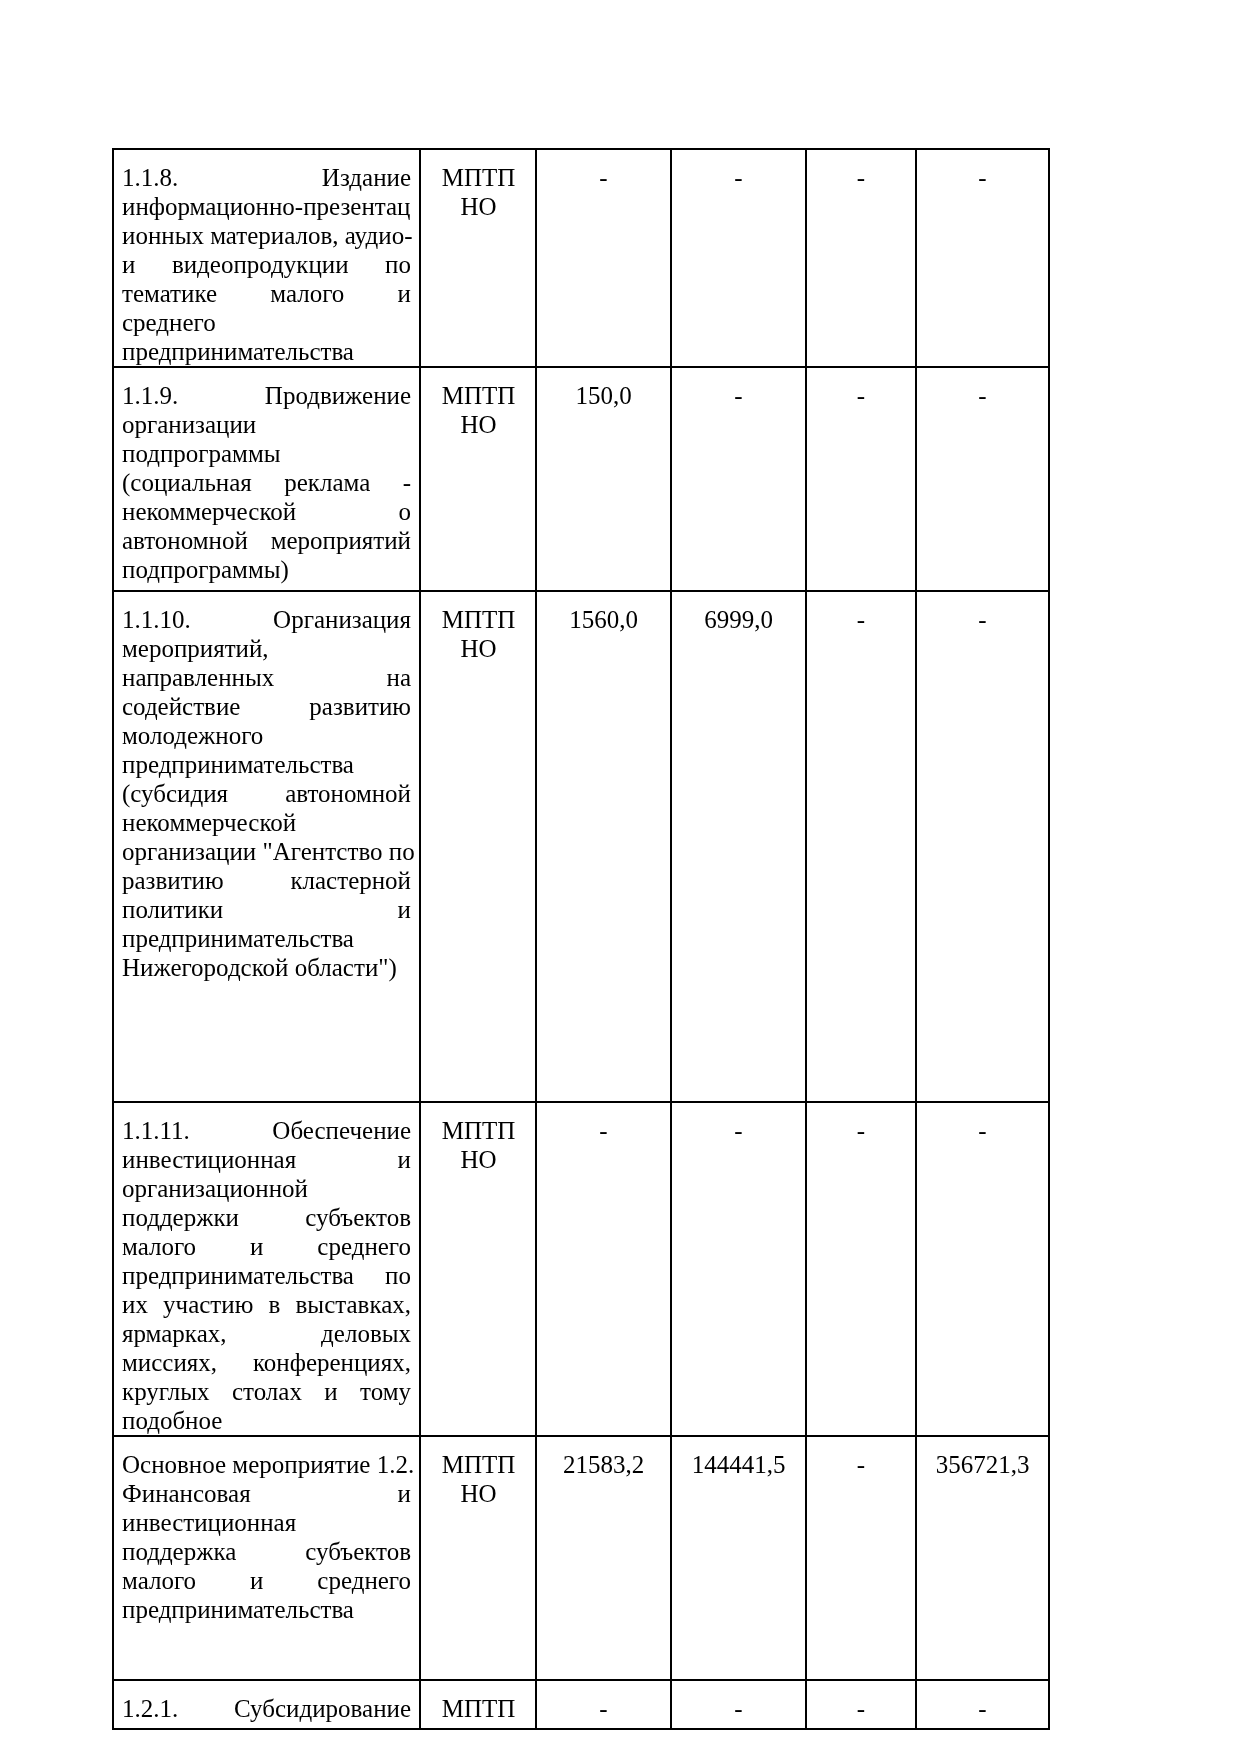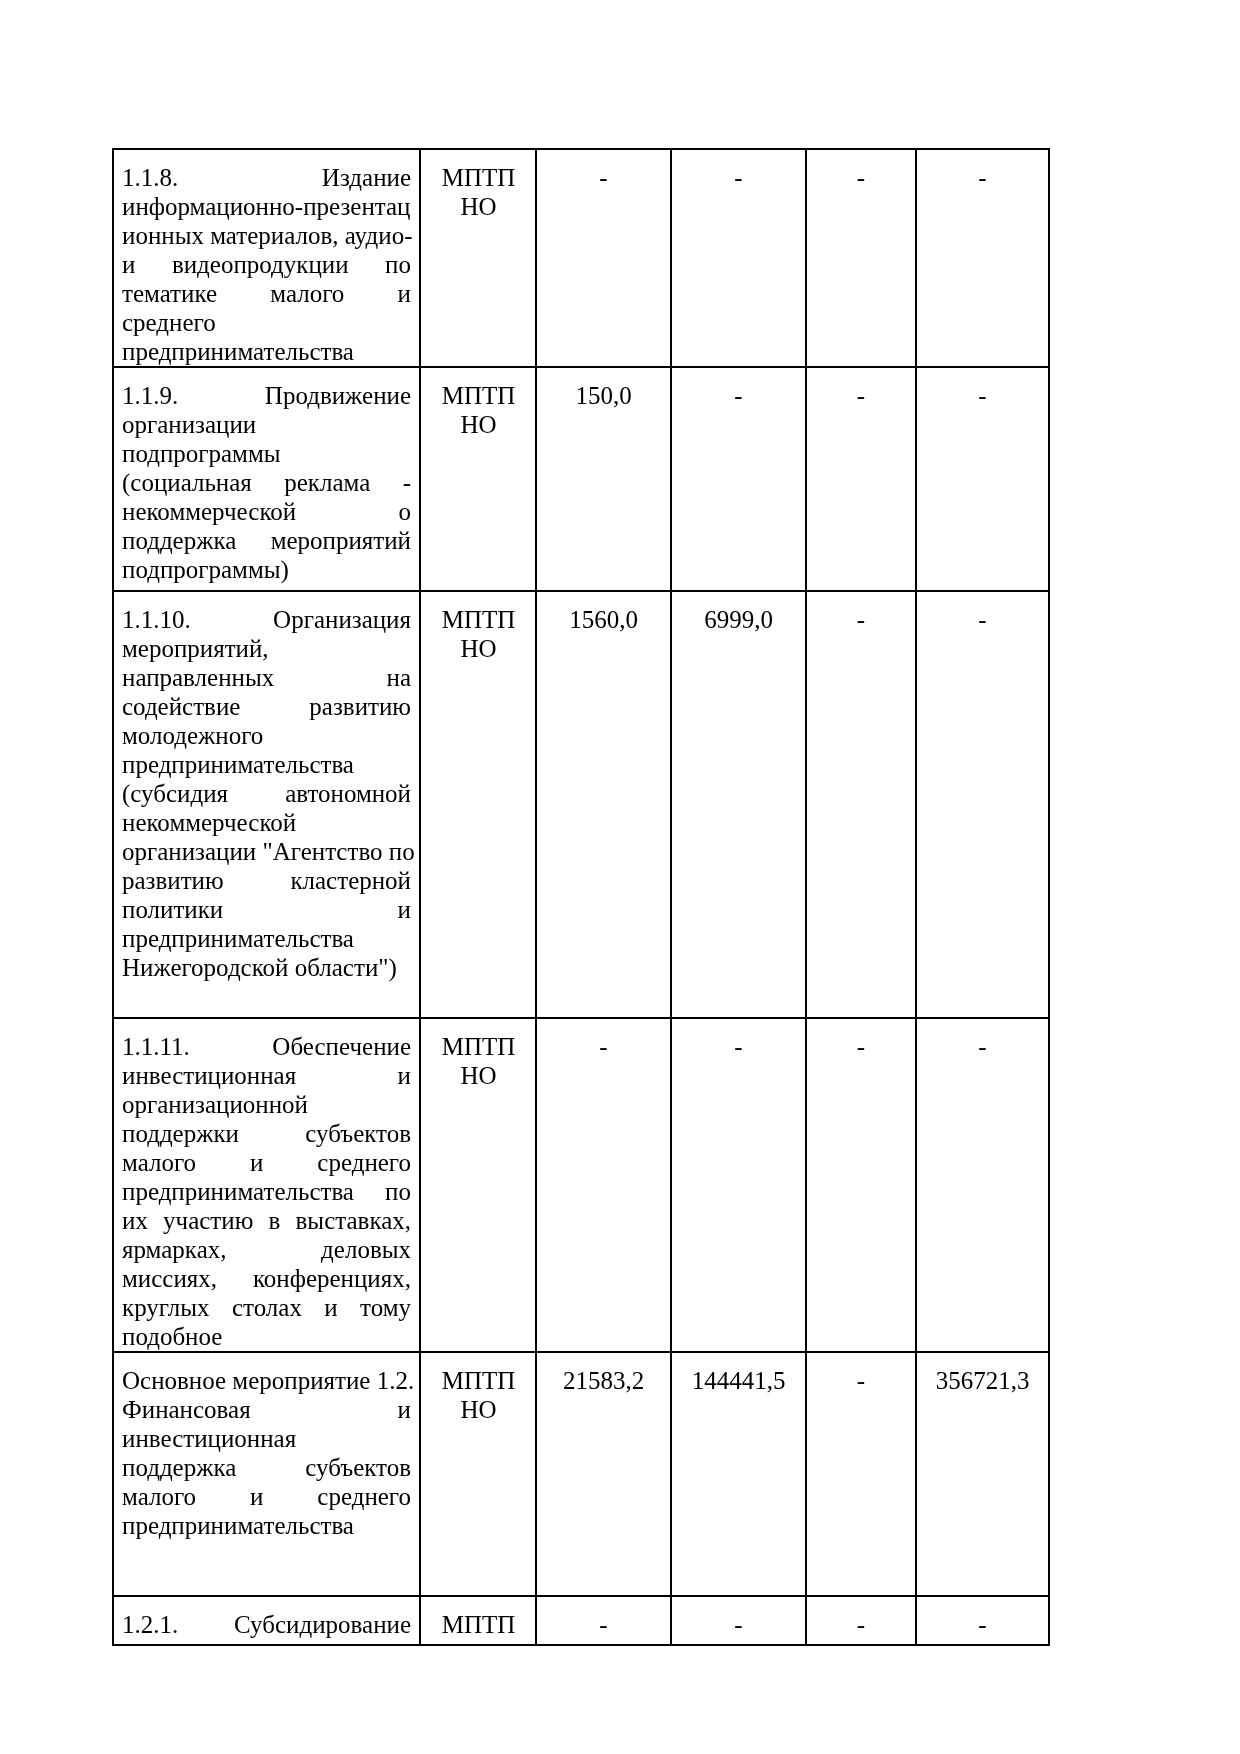--- a/index.html
+++ b/index.html
@@ -91,33 +91,33 @@
             <td class="value-cell">-</td>
             <td class="value-cell">-</td>
           </tr>
           <tr style="height: 224px;">
             <td class="activity-cell">
               <div class="tline">1.1.9. Продвижение</div>
               <div class="tline">организации</div>
               <div class="tline">подпрограммы</div>
               <div class="tline">(социальная реклама -</div>
               <div class="tline">некоммерческой о</div>
-              <div class="tline">поддержка мероприятий</div>
+              <div class="tline">автономной мероприятий</div>
               <div class="tline tline-end">подпрограммы)</div>
             </td>
             <td class="org-cell">
               <div class="org-line">МПТП</div>
               <div class="org-line">НО</div>
             </td>
             <td class="value-cell">150,0</td>
             <td class="value-cell">-</td>
             <td class="value-cell">-</td>
             <td class="value-cell">-</td>
           </tr>
-          <tr style="height: 427px;">
+          <tr style="height: 511px;">
             <td class="activity-cell">
               <div class="tline">1.1.10. Организация</div>
               <div class="tline">мероприятий,</div>
               <div class="tline">направленных на</div>
               <div class="tline">содействие развитию</div>
               <div class="tline">молодежного</div>
               <div class="tline">предпринимательства</div>
               <div class="tline">(субсидия автономной</div>
               <div class="tline">некоммерческой</div>
               <div class="tline">организации "Агентство по</div>

